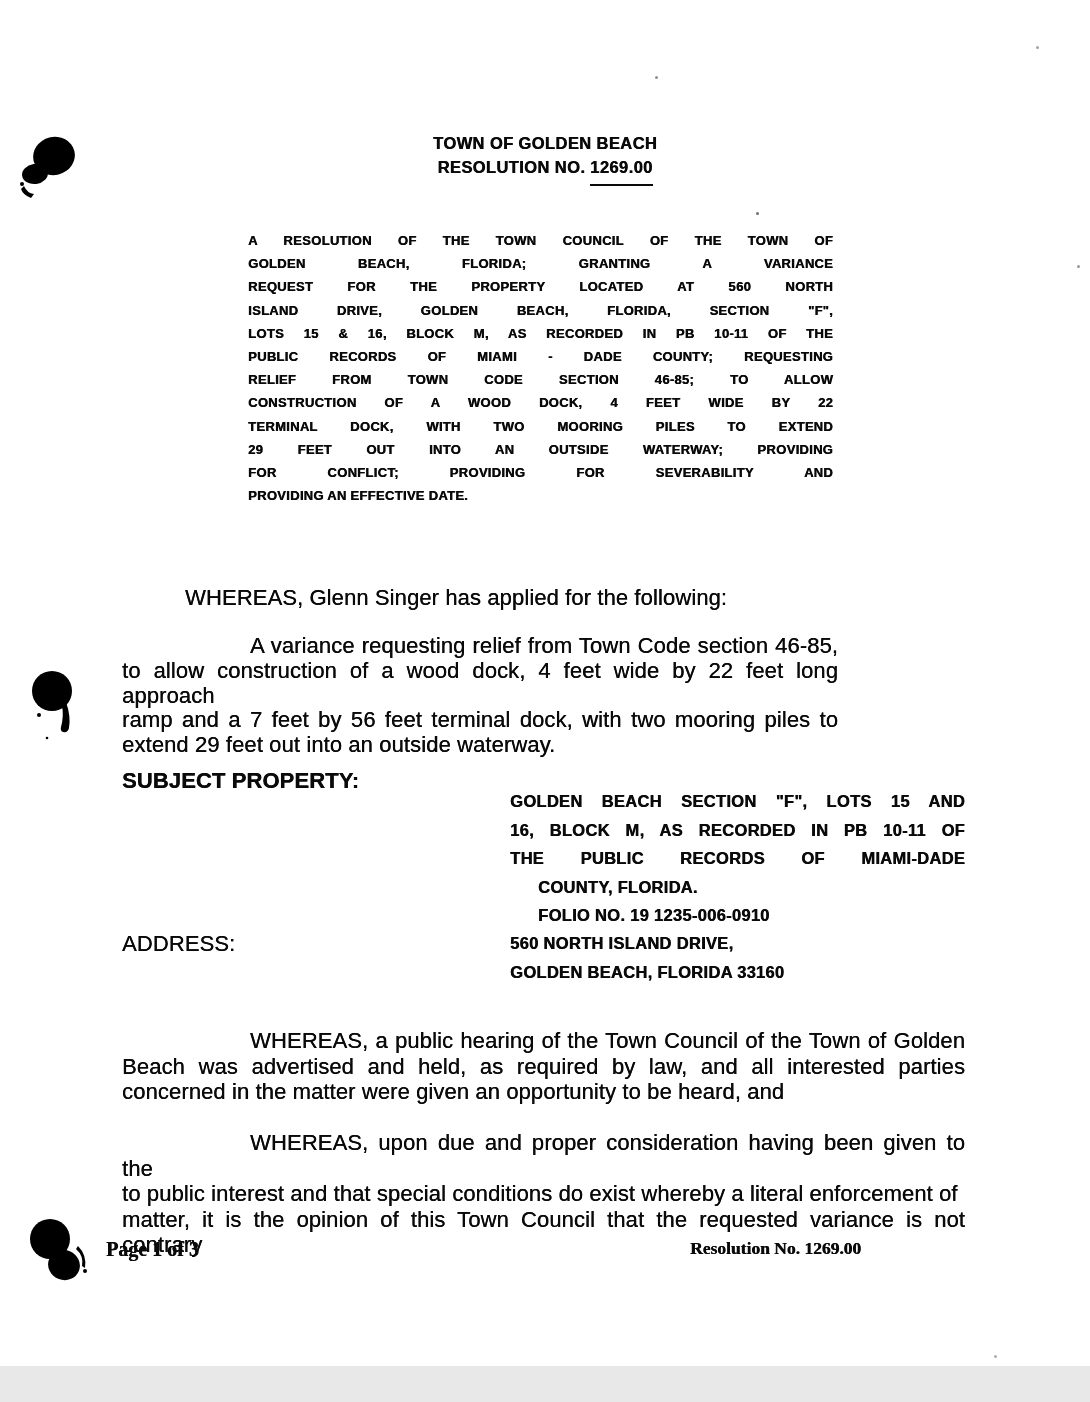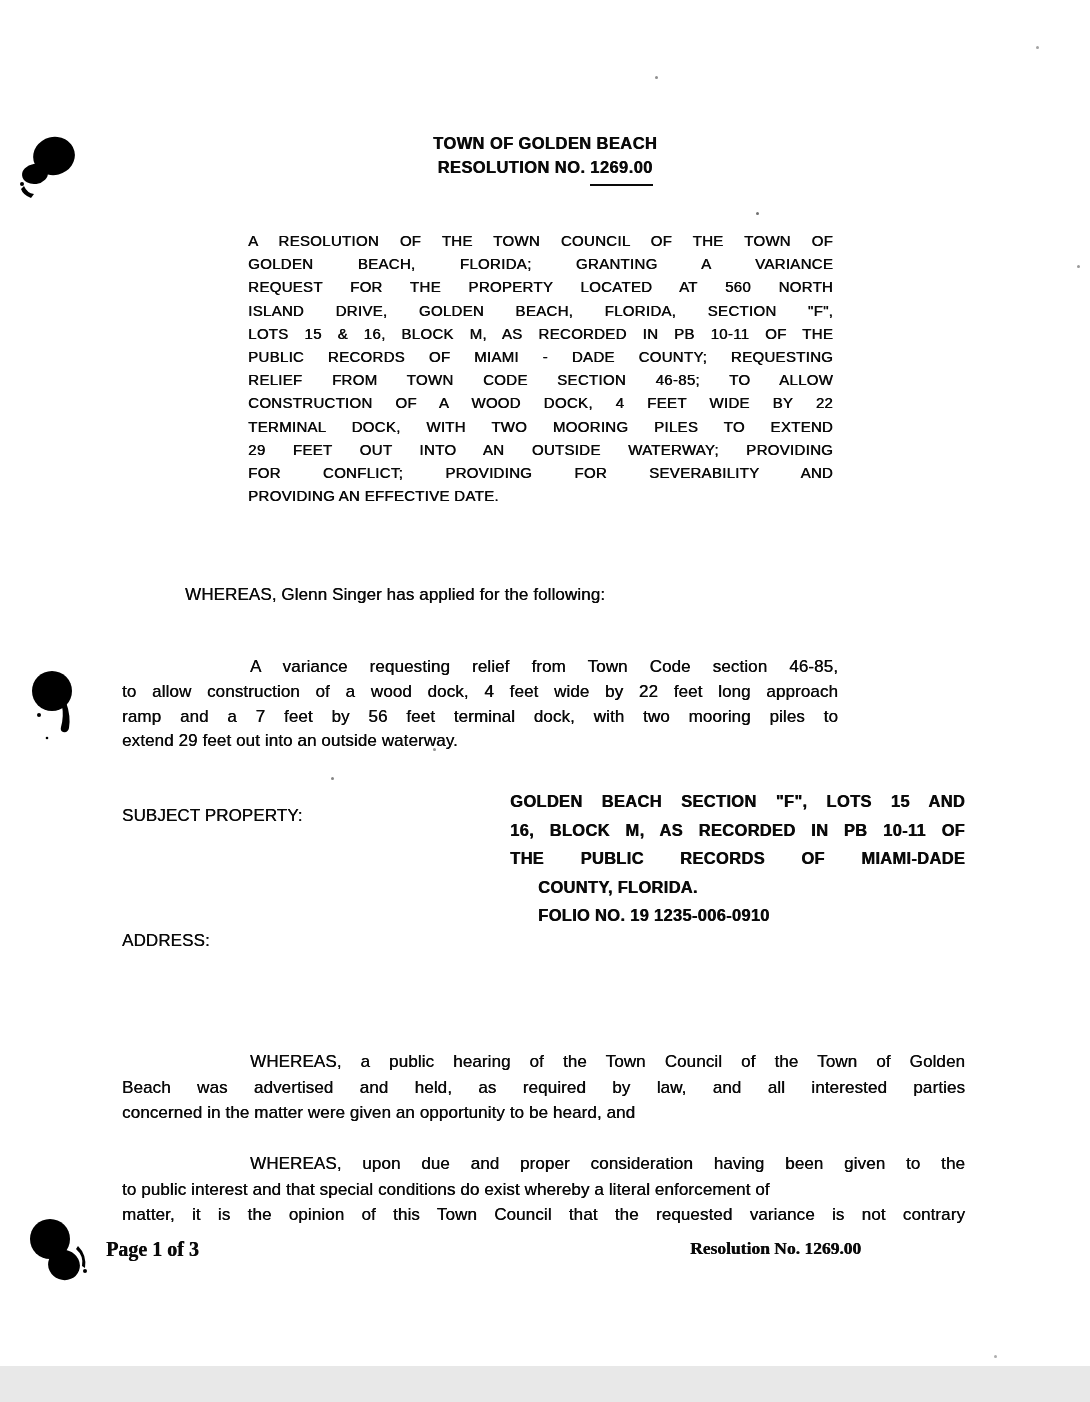--- a/index.html
+++ b/index.html
@@ -25,46 +25,46 @@
     line-height: 24px;
     letter-spacing: 0.4px;
     text-shadow: 0.5px 0 #0a0a0a;
   }
   .res-number { border-bottom: 2.5px solid #0a0a0a; padding-bottom: 8px; }
 
   .res-block {
     position: absolute;
     top: 229px; left: 248px;
     width: 585px;
-    font-weight: normal;
-    font-size: 15px;
+    font-weight: bold;
+    font-size: 13px;
     line-height: 23.2px;
     letter-spacing: 0.3px;
     text-shadow: 0.5px 0 #0a0a0a;
   }
 
   .body-text {
-    font-size: 17px;
+    font-size: 22px;
     letter-spacing: 0.1px;
     text-shadow: 0.3px 0 #0a0a0a;
   }
 
   .whereas-intro {
     position: absolute;
     top: 585px; left: 185px;
   }
 
   .variance-para {
     position: absolute;
     top: 634px; left: 122px;
     width: 716px;
     line-height: 24.8px;
   }
 
-  .subject-label { position: absolute; top: 806px; left: 122px; }
+  .subject-label { position: absolute; top: 768px; left: 122px; font-weight: bold; }
   .subject-value {
     position: absolute;
     top: 787px; left: 510px;
     width: 455px;
     font-weight: bold;
     font-size: 16.5px;
     line-height: 28.5px;
     letter-spacing: 0.3px;
     text-shadow: 0.5px 0 #0a0a0a;
   }
@@ -109,21 +109,21 @@
     top: 1238px; left: 690px;
     font-family: "Liberation Serif", serif;
     font-weight: bold;
     font-size: 17.5px;
     text-shadow: 0.4px 0 #0a0a0a;
   }
 
   
   .jlines .line { text-align: justify; text-align-last: justify; }
   .jlines .line.last-line { text-align-last: left; }
-  .indent-first .line:first-child { text-indent: 128px; margin-top: 21px; }
+  .indent-first .line:first-child { text-indent: 128px; }
   .no-justify .line { text-align: left; text-align-last: left; }
 
   
   .blot { position: absolute; fill: #000; }
   .blot-1 { top: 130px; left: 14px; }
   .blot-2 { top: 668px; left: 26px; }
   .blot-3 { top: 1218px; left: 22px; }
 
   .speck { position: absolute; background: #333; border-radius: 50%; }
   .s1 { top: 76px;  left: 655px;  width: 3px; height: 3px; opacity: .55; }
@@ -205,20 +205,25 @@
   <div class="subject-value jlines">
 
   <div class="line">GOLDEN BEACH SECTION "F", LOTS 15 AND</div>
       <div class="line">16, BLOCK M, AS RECORDED IN PB 10-11 OF</div>
       <div class="line">THE PUBLIC RECORDS OF MIAMI-DADE</div>
       <div class="line">COUNTY, FLORIDA.</div>
       <div class="line last-line">FOLIO NO. 19 1235-006-0910</div>
     </div>
 
   <div class="address-label body-text">ADDRESS:</div>
+  <div class="address-value no-justify">
+
+  <div class="line">560 NORTH ISLAND DRIVE,</div>
+      <div class="line last-line">GOLDEN BEACH, FLORIDA 33160</div>
+    </div>
 
   <div class="hearing-para body-text jlines indent-first">
 
   <div class="line">WHEREAS, a public hearing of the Town Council of the Town of Golden</div>
       <div class="line">Beach was advertised and held, as required by law, and all interested parties</div>
       <div class="line last-line">concerned in the matter were given an opportunity to be heard, and</div>
     </div>
 
   <div class="consideration-para body-text jlines indent-first">
 

